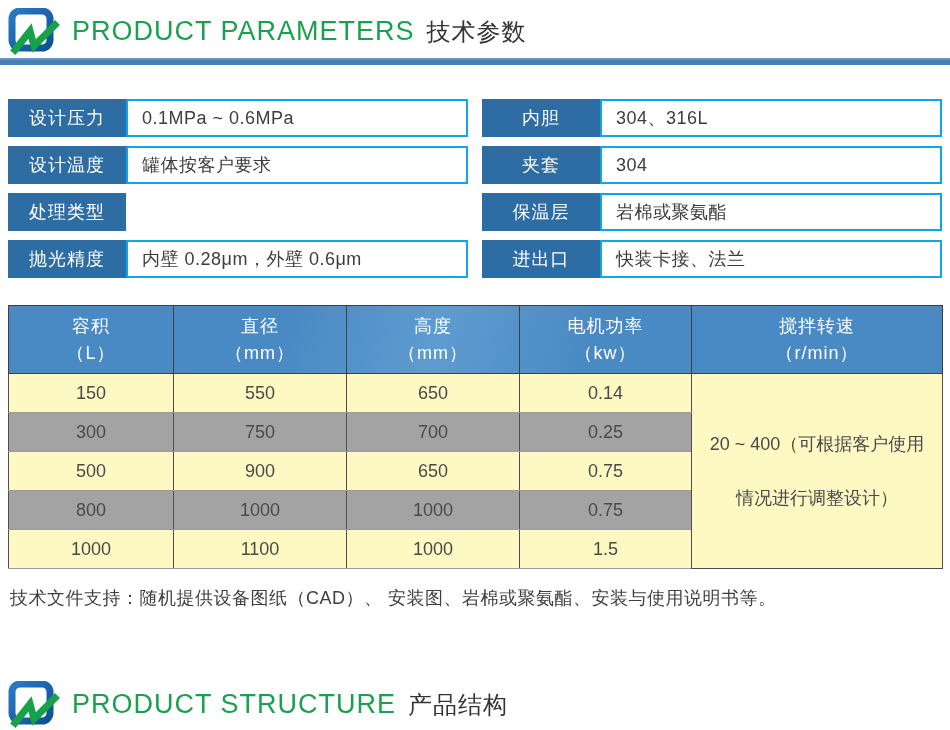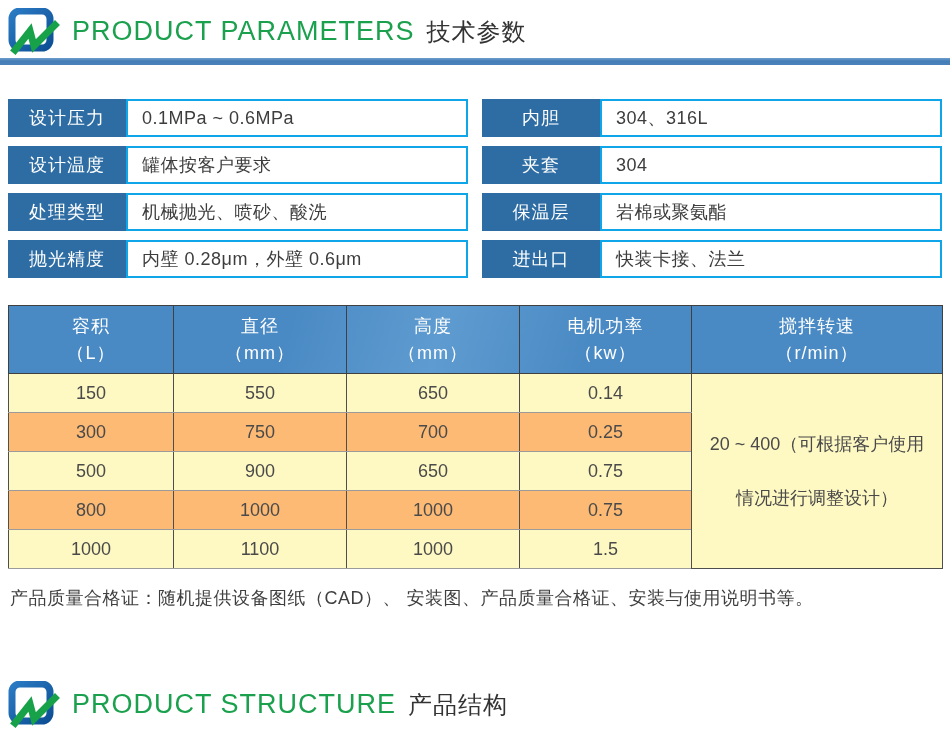--- a/index.html
+++ b/index.html
@@ -66,21 +66,21 @@
     line-height:1.5; padding:7px 0 6px 0;
     text-align:center; letter-spacing:1px;
   }
   table.spec td {
     border-left:1px solid #4e4e4e; border-right:1px solid #4e4e4e;
     border-top:1px solid #9b9b9b; border-bottom:1px solid #9b9b9b;
     height:39px; text-align:center; vertical-align:middle;
     font-size:18px; color:#4a4a4a;
   }
   table.spec tr.odd td { background:#fef9c3;margin-left:40px; }
-  table.spec tr.even td { background:#fdba74; }
+  table.spec tr.even td { background:#a3a3a3; }
   table.spec td.merged {
     background:#ffffff;
     line-height:3;
     padding:8px 12px;
     border-top:1px solid #404040;
     border-bottom:1px solid #4e4e4e;
   }
 
   
   .note {
@@ -119,21 +119,20 @@
       <div class="param-row">
         <div class="param-label">设计压力</div>
         <div class="param-value">0.1MPa ~ 0.6MPa</div>
       </div>
       <div class="param-row">
         <div class="param-label">设计温度</div>
         <div class="param-value">罐体按客户要求</div>
       </div>
       <div class="param-row">
         <div class="param-label">处理类型</div>
-        <div class="param-value">机械抛光、喷砂、酸洗</div>
       </div>
       <div class="param-row">
         <div class="param-label">抛光精度</div>
         <div class="param-value">内壁 0.28μm，外壁 0.6μm</div>
       </div>
     </div>
     <div class="param-col">
       <div class="param-row">
         <div class="param-label">内胆</div>
         <div class="param-value">304、316L</div>
@@ -213,21 +212,21 @@
       </tr>
       <tr class="odd">
         <td>1000</td>
         <td>1100</td>
         <td>1000</td>
         <td>1.5</td>
       </tr>
     </tbody>
   </table>
 
-  <p class="note">产品质量合格证：随机提供设备图纸（CAD）、 安装图、产品质量合格证、安装与使用说明书等。</p>
+  <p class="note">技术文件支持：随机提供设备图纸（CAD）、 安装图、岩棉或聚氨酯、安装与使用说明书等。</p>
 
   <div class="footer-block">
     <div class="section-header">
       <svg class="logo" viewBox="0 0 52 48" aria-hidden="true">
         <rect x="4" y="3" width="38" height="37" rx="8" fill="none" stroke="url(#lgBlue)" stroke-width="7"></rect>
         <polyline points="7,42 22,23 26,38 47,17" fill="none" stroke="#17a24a" stroke-width="7" stroke-linecap="square" stroke-linejoin="miter"></polyline>
       </svg>
       <div class="section-title">
         <span class="en">PRODUCT STRUCTURE</span>
         <span class="zh">产品结构</span>

